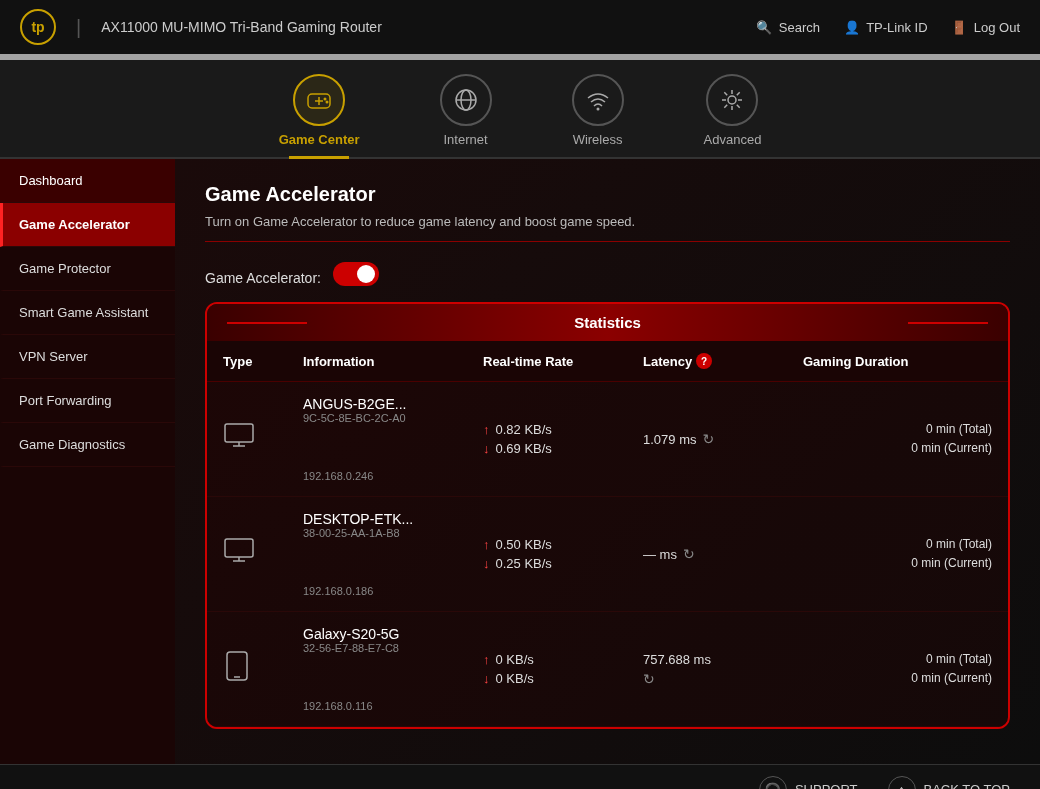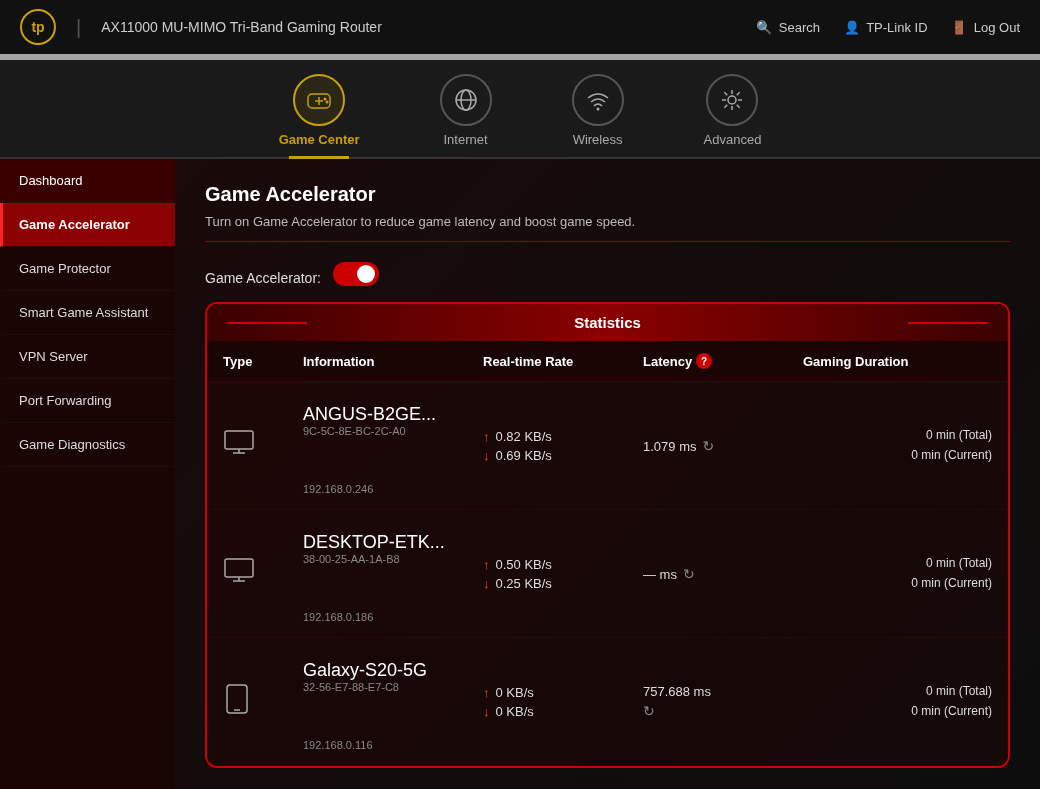--- a/index.html
+++ b/index.html
@@ -239,23 +239,22 @@
       border-bottom: 1px solid #2a0808;
       background: rgba(40,0,0,0.3);
       align-items: center;
     }
 
     .device-icon {
       font-size: 24px;
       color: #aaa;
     }
     .device-info-name {
-      font-size: 18px;
-      color: #fff;
-      margin-top: 8px;
+      font-size: 14px;
+      color: #fff;
     }
     .device-info-mac {
       font-size: 11px;
       color: #888;
     }
     .device-info-ip {
       font-size: 11px;
       color: #888;
       margin-top: 46px;
     }

